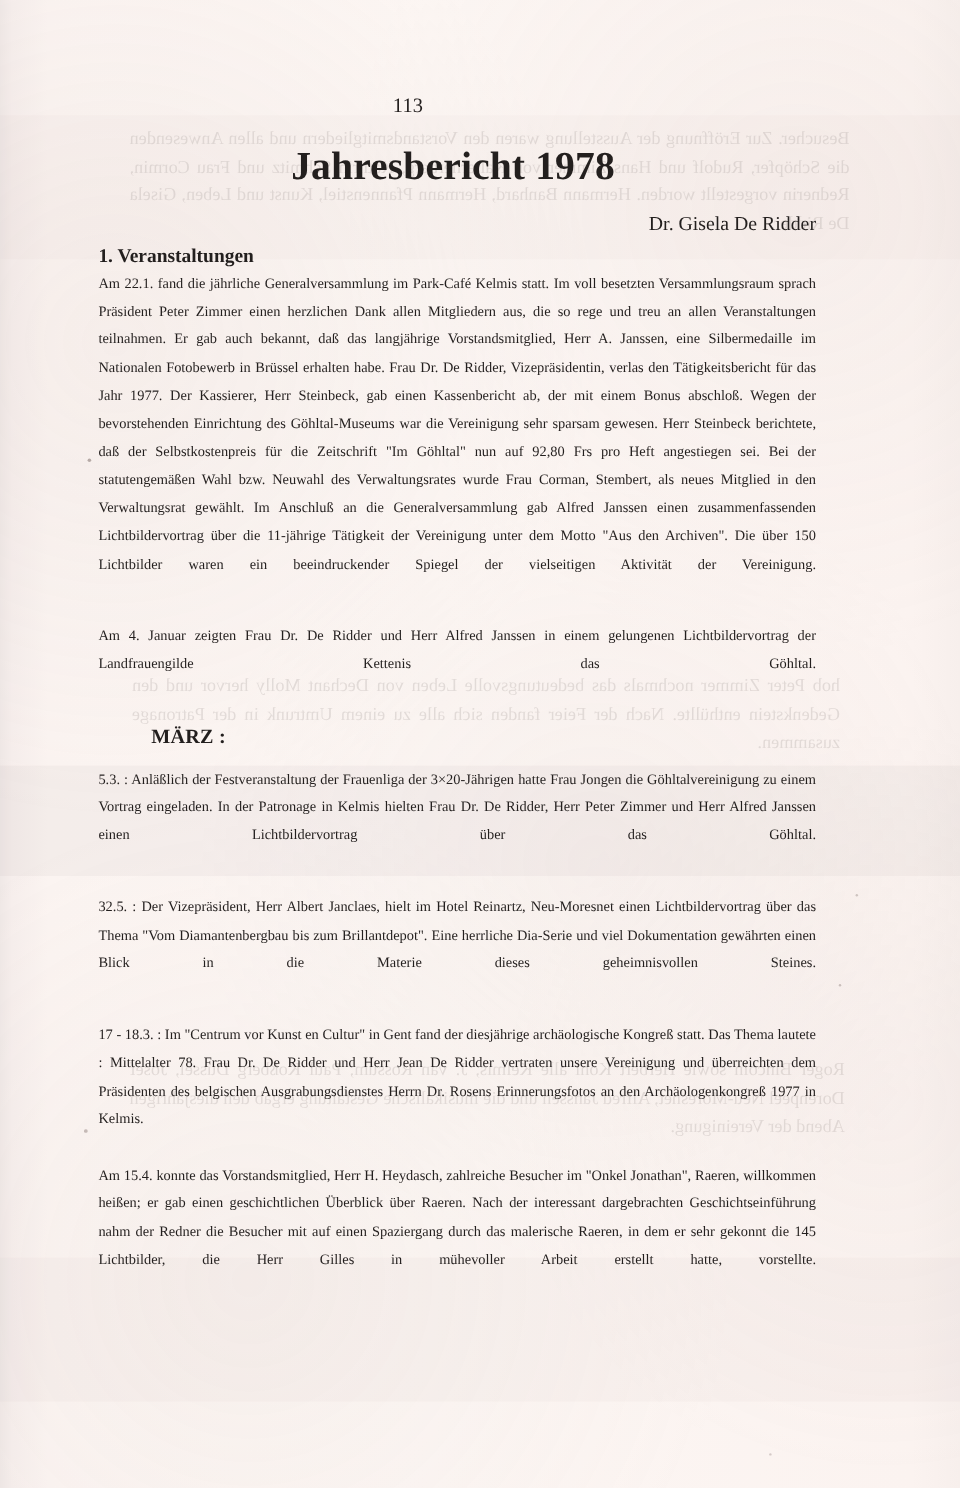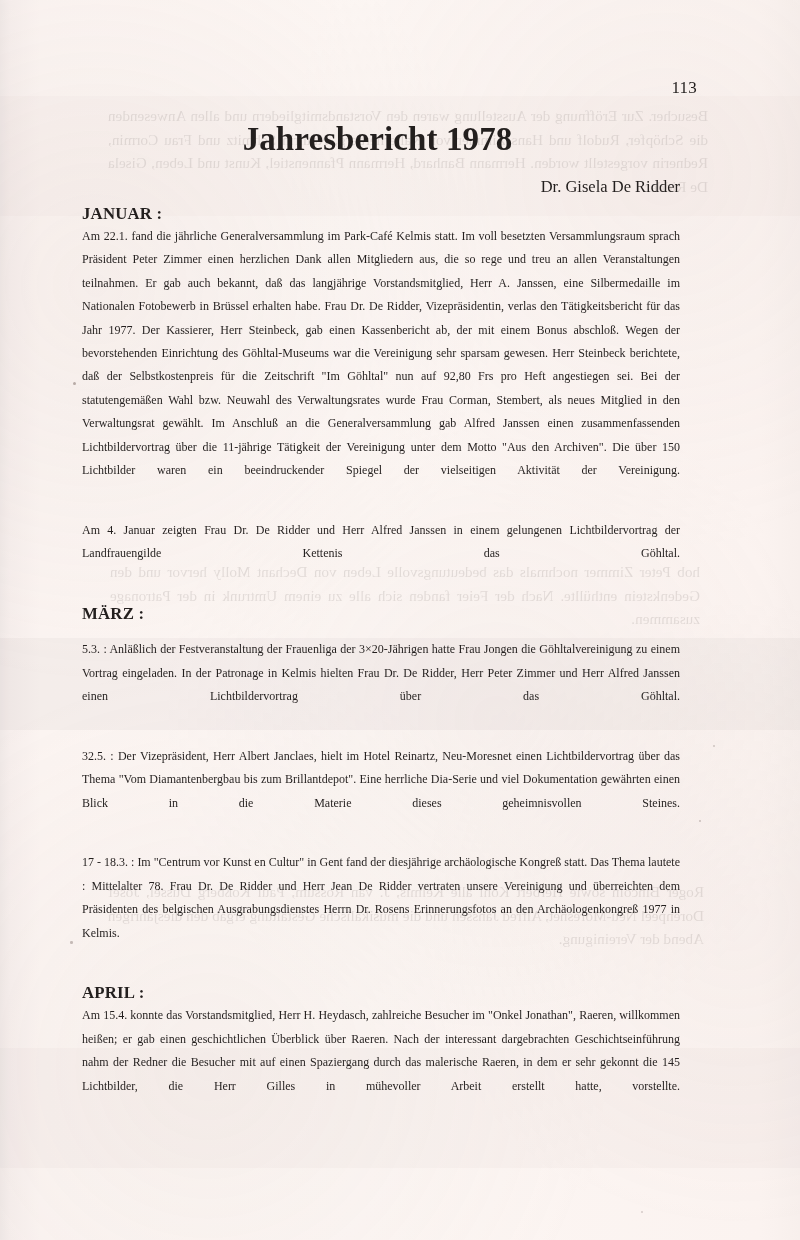--- a/index.html
+++ b/index.html
@@ -82,23 +82,23 @@
 
   
   .content {
     position: relative;
     z-index: 2;
   }
 
   .folio {
     position: absolute;
     top: 78px;
-    left: 17px;
+    left: 0;
     width: 680px;
-    text-align: right;
+    text-align: center;
     font-size: 17px;
     letter-spacing: .2px;
   }
 
   .doc-title {
     position: absolute;
     top: 99px;
     left: 0;
     width: 755px;
     text-align: center;
@@ -130,21 +130,21 @@
     margin: 0;
   }
 
   .month {
     font-size: 16.8px;
     font-weight: bold;
     line-height: 22px;
     margin: 0;
     letter-spacing: .2px;
   }
-  .month.spaced { margin-top: 14px; }
+  .month.spaced { margin-top: 14px; margin-left: 44px; }
 
   p.para {
     margin: 0;
     font-size: 12px;
     line-height: 23.4px;
     text-align: justify;
     text-justify: inter-word;
     hyphens: manual;
   }
   p.para.gap { margin-top: 13px; }
@@ -195,34 +195,33 @@
   <div class="content">
 
     <div class="folio">113</div>
 
     <h1 class="doc-title">Jahresbericht 1978</h1>
 
     <div class="byline">Dr. Gisela De Ridder</div>
 
     <div class="body">
 
-
-      <div class="month">JANUAR :</div>
+      <div class="sec-title">1. Veranstaltungen</div>
+
 
       <p class="para">Am 22.1. fand die jährliche Generalversammlung im Park-Café Kelmis statt. Im voll besetzten Versammlungsraum sprach Präsident Peter Zimmer einen herzlichen Dank allen Mitgliedern aus, die so rege und treu an allen Veranstaltungen teilnahmen. Er gab auch bekannt, daß das langjährige Vorstandsmitglied, Herr A. Janssen, eine Silbermedaille im Nationalen Fotobewerb in Brüssel erhalten habe. Frau Dr. De Ridder, Vizepräsidentin, verlas den Tätigkeitsbericht für das Jahr 1977. Der Kassierer, Herr Steinbeck, gab einen Kassenbericht ab, der mit einem Bonus abschloß. Wegen der bevorstehenden Einrichtung des Göhltal-Museums war die Vereinigung sehr sparsam gewesen. Herr Steinbeck berichtete, daß der Selbstkostenpreis für die Zeitschrift "Im Göhltal" nun auf 92,80 Frs pro Heft angestiegen sei. Bei der statutengemäßen Wahl bzw. Neuwahl des Verwaltungsrates wurde Frau Corman, Stembert, als neues Mitglied in den Verwaltungsrat gewählt. Im Anschluß an die Generalversammlung gab Alfred Janssen einen zusammenfassenden Lichtbildervortrag über die 11-jährige Tätigkeit der Vereinigung unter dem Motto "Aus den Archiven". Die über 150 Lichtbilder waren ein beeindruckender Spiegel der vielseitigen Aktivität der Vereinigung.</p>
 
       <p class="para gap">Am 4. Januar zeigten Frau Dr. De Ridder und Herr Alfred Janssen in einem gelungenen Lichtbildervortrag der Landfrauengilde Kettenis das Göhltal.</p>
 
       <div class="month spaced">MÄRZ :</div>
 
       <p class="para gap">5.3. : Anläßlich der Festveranstaltung der Frauenliga der 3×20-Jährigen hatte Frau Jongen die Göhltalvereinigung zu einem Vortrag eingeladen. In der Patronage in Kelmis hielten Frau Dr. De Ridder, Herr Peter Zimmer und Herr Alfred Janssen einen Lichtbildervortrag über das Göhltal.</p>
 
       <p class="para gap">32.5. : Der Vizepräsident, Herr Albert Janclaes, hielt im Hotel Reinartz, Neu-Moresnet einen Lichtbildervortrag über das Thema "Vom Diamantenbergbau bis zum Brillantdepot". Eine herrliche Dia-Serie und viel Dokumentation gewährten einen Blick in die Materie dieses geheimnisvollen Steines.</p>
 
       <p class="para gap">17 - 18.3. : Im "Centrum vor Kunst en Cultur" in Gent fand der diesjährige archäologische Kongreß statt. Das Thema lautete : Mittelalter 78. Frau Dr. De Ridder und Herr Jean De Ridder vertraten unsere Vereinigung und überreichten dem Präsidenten des belgischen Ausgrabungsdienstes Herrn Dr. Rosens Erinnerungsfotos an den Archäologenkongreß 1977 in Kelmis.</p>
 
-      <div class="month spaced">APRIL :</div>
 
       <p class="para">Am 15.4. konnte das Vorstandsmitglied, Herr H. Heydasch, zahlreiche Besucher im "Onkel Jonathan", Raeren, willkommen heißen; er gab einen geschichtlichen Überblick über Raeren. Nach der interessant dargebrachten Geschichtseinführung nahm der Redner die Besucher mit auf einen Spaziergang durch das malerische Raeren, in dem er sehr gekonnt die 145 Lichtbilder, die Herr Gilles in mühevoller Arbeit erstellt hatte, vorstellte.</p>
 
     </div>
   </div>
 </div>
 
 </body></html>

